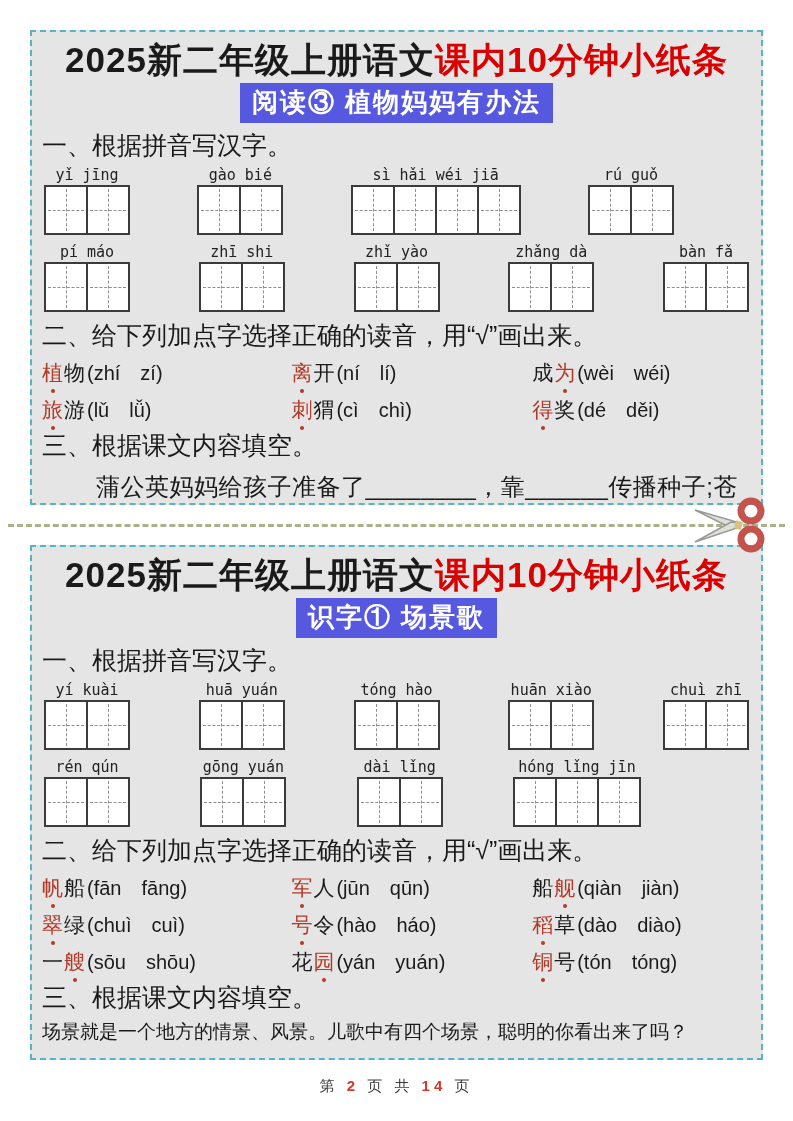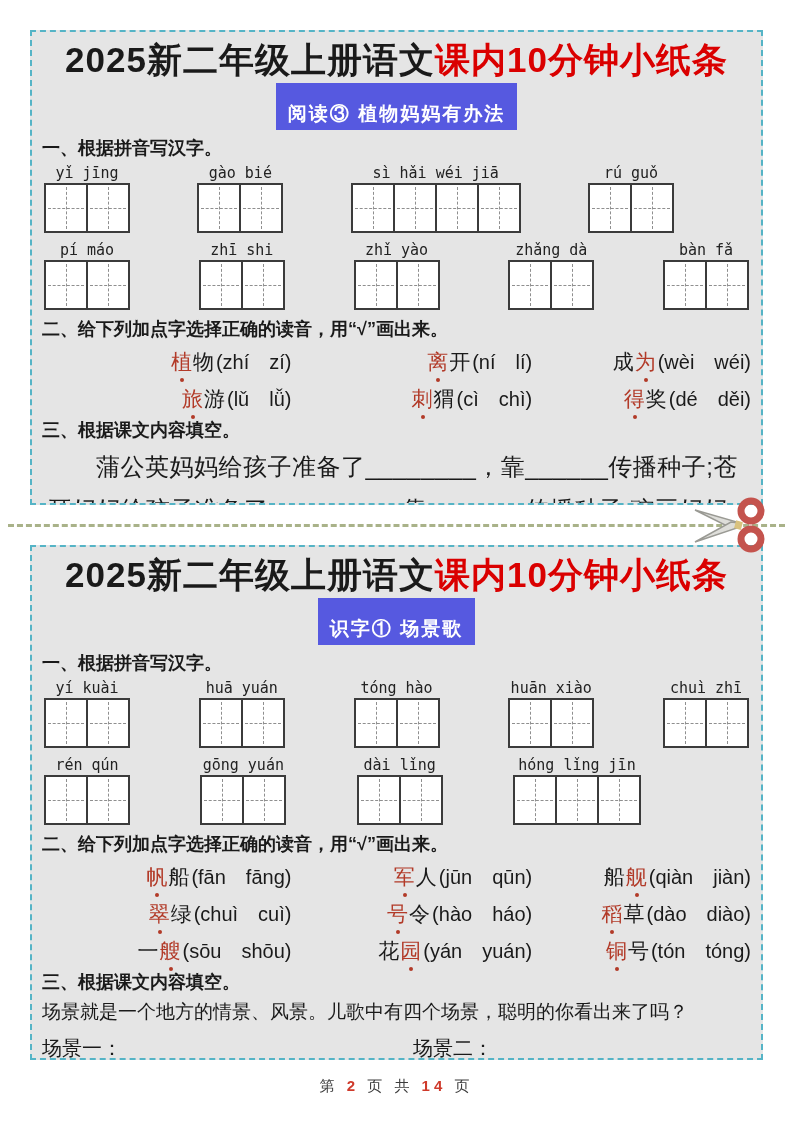--- a/index.html
+++ b/index.html
@@ -30,27 +30,27 @@
     line-height: 1.15;
     white-space: nowrap;
   }
   .title .red { color: #da0000; }
 
   .subtitle-wrap { text-align: center; margin: 1px 0 6px 0; }
   .subtitle {
     display: inline-block;
     background: #5659e0;
     color: #ffffff;
-    font-size: 19px;
+    font-size: 26px;
     font-weight: bold;
-    padding: 18px 12px 3px 12px;
+    padding: 2px 12px 3px 12px;
     letter-spacing: 2px;
   }
 
-  .qhead { font-weight: bold; font-size: 18px; margin: 5px 0 3px 0; }
+  .qhead { font-weight: normal; font-size: 25px; margin: 5px 0 3px 0; }
 
   .pinyin-row { display: flex; justify-content: space-between; margin: 1px 2px 7px 2px; gap: 46px; }
   .pinyin-row.pad-r75  { padding-right: 75px; }
   .pinyin-row.pad-r140 { padding-right: 108px; }
   .pgroup { display: flex; flex-direction: column; }
   .plabel {
     font-family: "DejaVu Sans Mono", monospace;
     font-size: 15px;
     height: 20px; line-height: 20px;
     text-align: center;
@@ -75,21 +75,21 @@
     border-left: 1px dashed #8f8f8f;
   }
 
   .q2grid {
     display: grid;
     grid-template-columns: 1.14fr 1.1fr 1fr;
     row-gap: 9px;
     margin: 7px 0 5px 0;
     font-size: 21px;
   }
-  .q2item { white-space: nowrap; text-align: right; }
+  .q2item { white-space: nowrap; }
   .zi { letter-spacing: 1px; }
   .red-dot {
     color: #b23a28;
     position: relative;
     display: inline-block;
   }
   .red-dot::after {
     content: "";
     position: absolute; left: 50%; bottom: -6px;
     width: 4px; height: 4px; margin-left: -2px;

